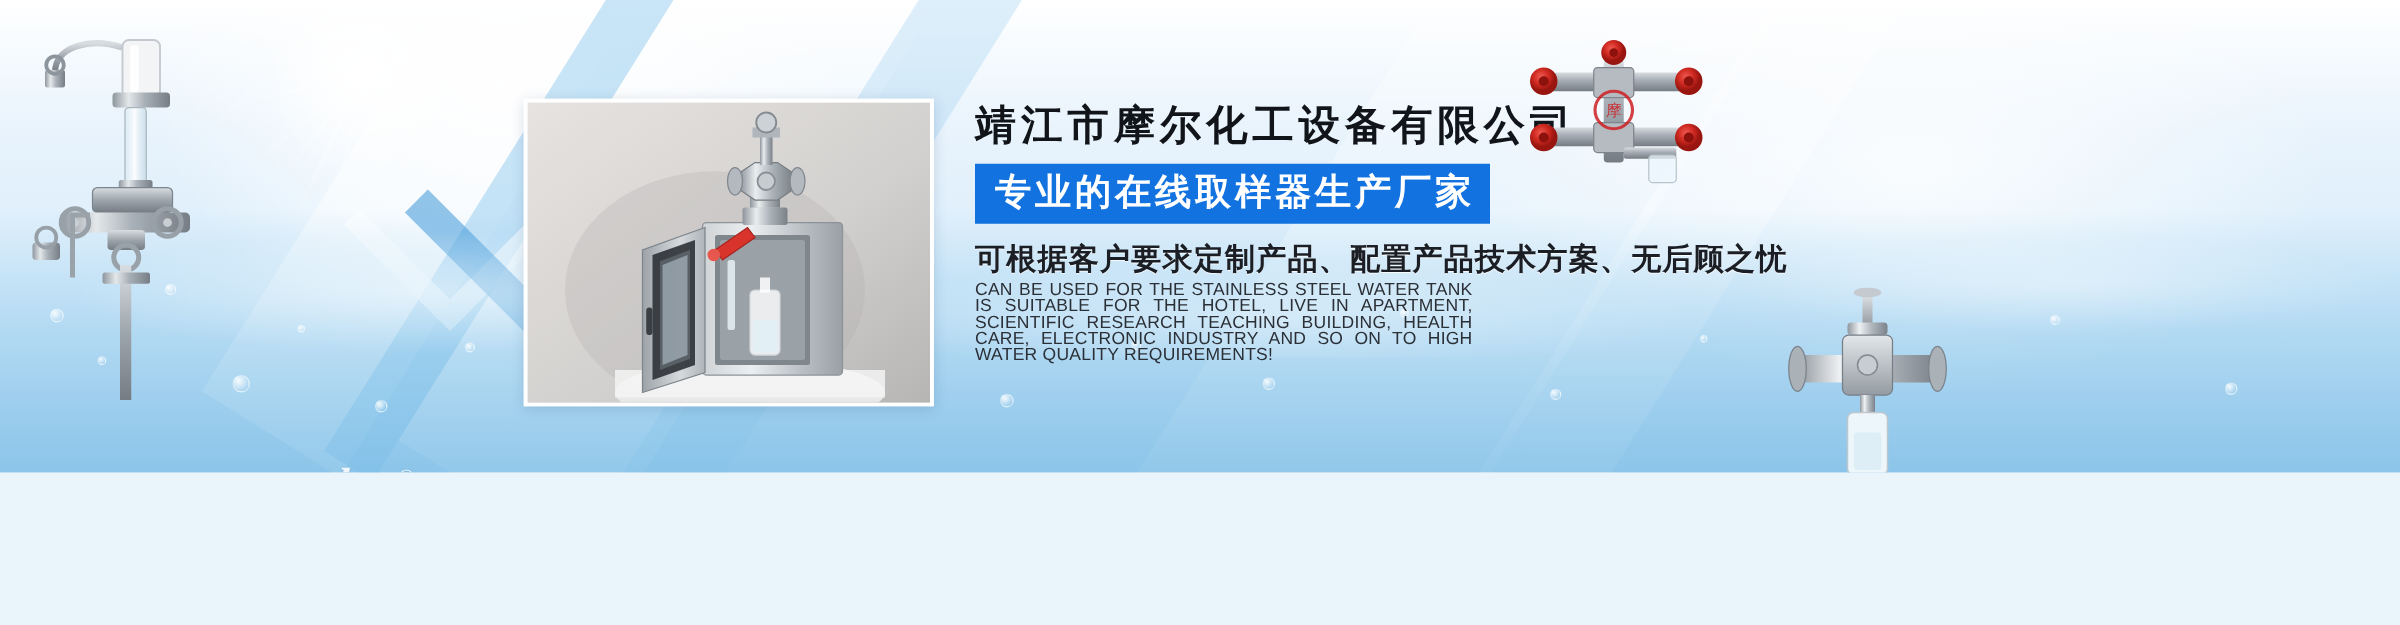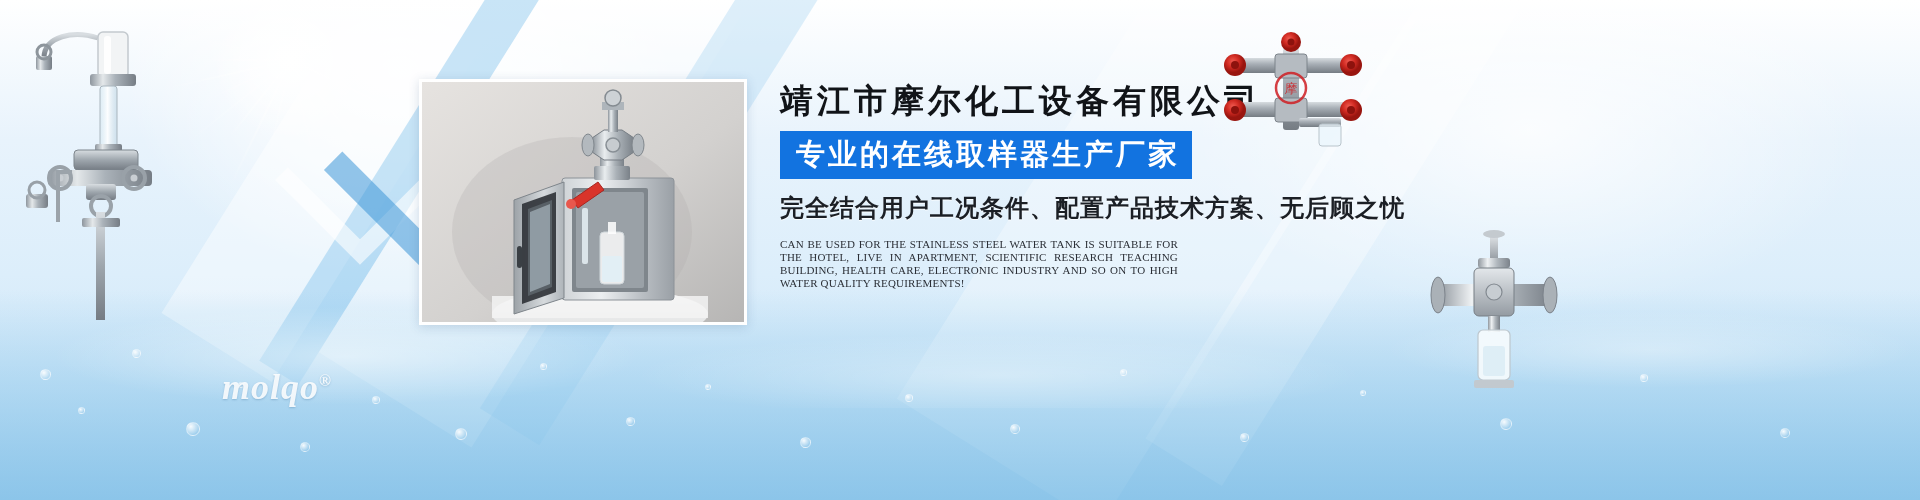--- a/index.html
+++ b/index.html
@@ -5,21 +5,21 @@
   * { margin:0; padding:0; box-sizing:border-box; }
   html, body { width:1920px; height:500px; overflow:hidden; }
   body {
     font-family:"Liberation Sans", sans-serif;
     background:#eaf4fb;
   }
 
   
   .banner {
     position:relative;
-    width:1920px; height:500px;
+    width:1920px; height:378px;
     overflow:hidden;
     background:
       linear-gradient(180deg, #ffffff 0%, #e8f3fc 28%, #dceefb 55%, #cfe6f7 78%, #bfdcf2 100%);
   }
 
   
   .bloom {
     position:absolute; border-radius:50%;
     pointer-events:none;
   }
@@ -152,24 +152,23 @@
     background:#1273e0;
     color:#ffffff;
     font-size:24px;
     font-weight:700;
     letter-spacing:3px;
     line-height:32px;
     padding:5px 16px 7px 16px;
     white-space:nowrap;
   }
   .eng-caption {
-    margin-top:13px;
     width:398px;
-    font-family:Liberation Serif, serif;
-    font-size:11px;
+    font-family:Liberation Sans, sans-serif;
+    font-size:14px;
     letter-spacing:.2px;
     line-height:13px;
     color:#2b2f36;
     text-align:justify;
   }
 
   
   .prod { position:absolute; }
   .prod-christmas-tree { left:1215px; top:30px;  width:160px; height:120px; }
   .prod-valve-topright  { left:1915px; top:22px;  width:120px; height:150px; }
@@ -394,21 +393,21 @@
 
         <path d="M150,118 L176,100 L182,108 L156,126 Z" fill="#d9342b" stroke="#a82620" stroke-width="1"></path>
         <circle cx="149" cy="122" r="5" fill="#e8574d"></circle>
       </g>
     </svg>
   </div>
 
   <div class="text-block">
     <div class="company-name">靖江市摩尔化工设备有限公司</div>
     <div><span class="tag-primary">专业的在线取样器生产厂家</span></div>
-    <div class="desc-line">完全结合用户工况条件、配置产品技术方案、无后顾之忧</div>
+    <div class="desc-line">可根据客户要求定制产品、配置产品技术方案、无后顾之忧</div>
     <div class="eng-caption">CAN BE USED FOR THE STAINLESS STEEL WATER TANK IS SUITABLE FOR THE HOTEL, LIVE IN APARTMENT, SCIENTIFIC RESEARCH TEACHING BUILDING, HEALTH CARE, ELECTRONIC INDUSTRY AND SO ON TO HIGH WATER QUALITY REQUIREMENTS!</div>
   </div>
 
   <div class="prod prod-christmas-tree">
     <svg width="160" height="120" viewBox="0 0 160 120">
       <defs>
         <linearGradient id="pipeH" x1="0" y1="0" x2="0" y2="1">
           <stop offset="0%" stop-color="#d7dce0"></stop>
           <stop offset="40%" stop-color="#a8afb6"></stop>
           <stop offset="100%" stop-color="#757c83"></stop>

